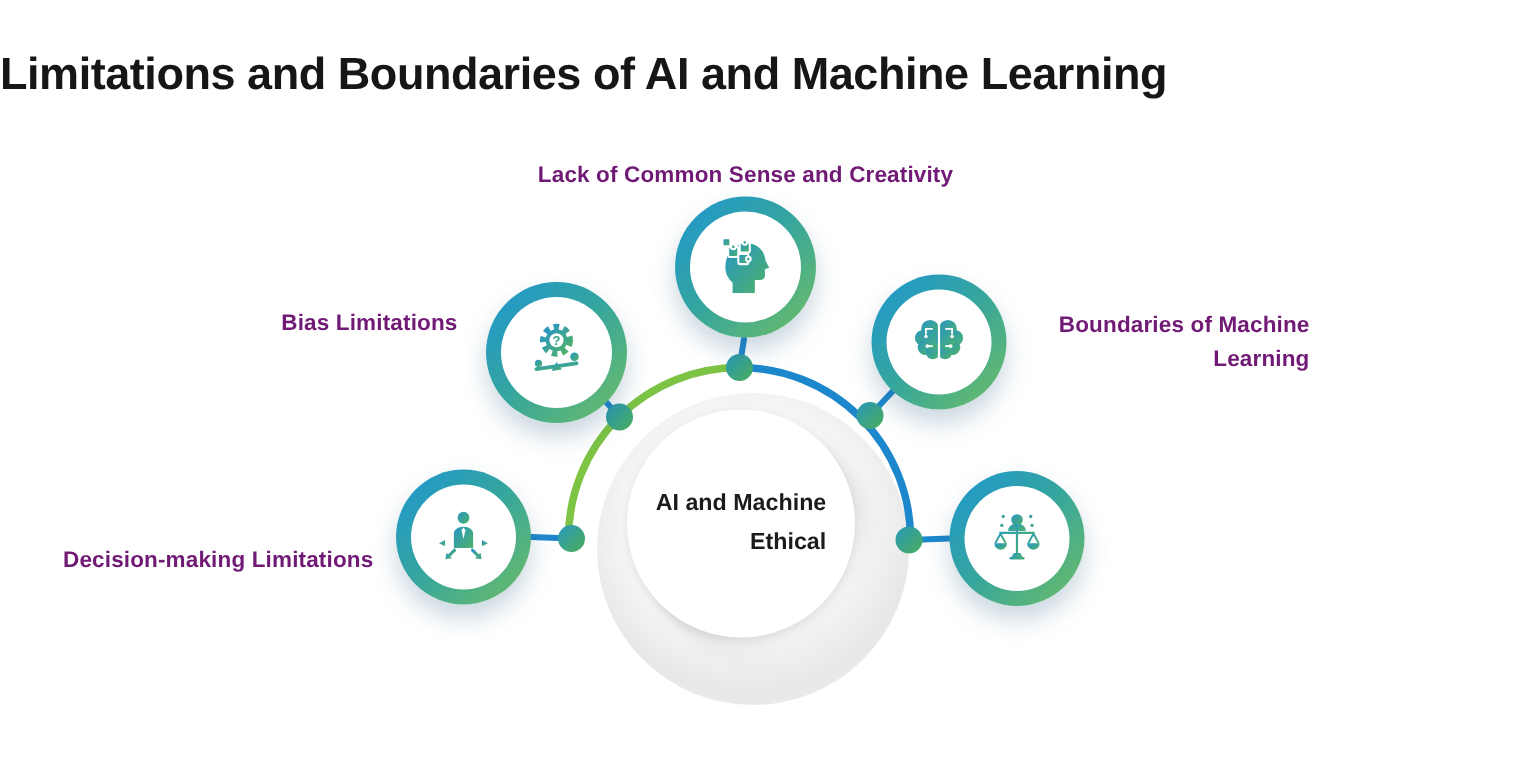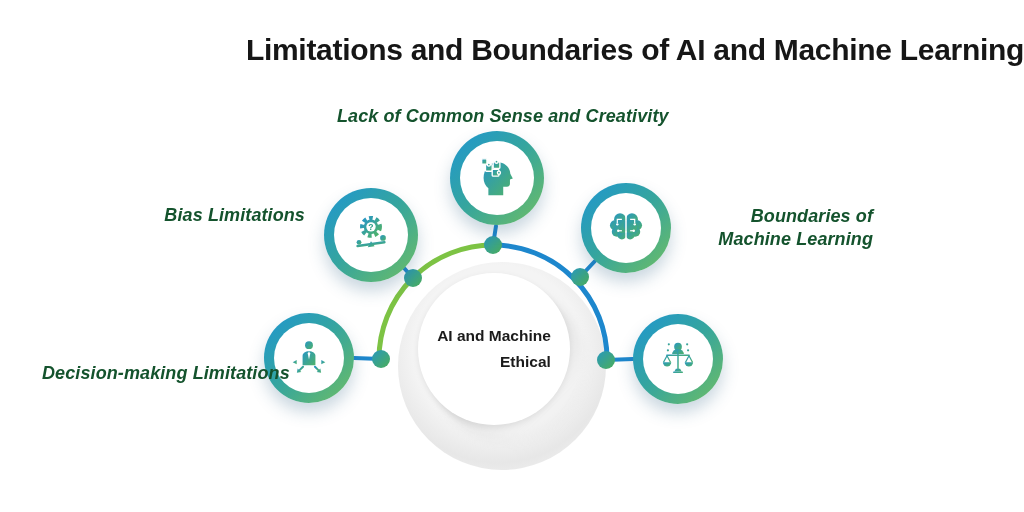--- a/index.html
+++ b/index.html
@@ -3,21 +3,21 @@
 <meta charset="utf-8">
 <style>
   * { margin:0; padding:0; box-sizing:border-box; }
   body { background:#fff; font-family:"Liberation Sans", sans-serif; }
   .canvas {
     position:relative; width:1024px; height:512px; background:#ffffff;
     overflow:hidden; font-family:"Liberation Sans", sans-serif;
   }
   .title {
     position:absolute; top:33px; left:0; width:100%;
-    text-align:right; font-size:30px; font-weight:bold;
+    text-align:left; font-size:30px; font-weight:bold;
     color:#161616; letter-spacing:-0.3px;
   }
   .platter {
     position:absolute; left:398px; top:262px; width:208px; height:208px;
     border-radius:50%; overflow:hidden;
     background: radial-gradient(circle at 48% 42%, #f4f4f4 52%, #e7e7e7 70%, #f2f2f2 86%, #fafafa 100%);
   }
   .hub-shadow {
     position:absolute; left:36px; top:29px; width:152px; height:152px;
     border-radius:50%;
@@ -38,22 +38,22 @@
   .sat {
     position:absolute; border-radius:50%;
     background: linear-gradient(135deg, #1e96d2 0%, #35a59e 48%, #6fbe63 100%);
     box-shadow: 0 9px 16px rgba(45, 95, 130, 0.25);
   }
   .sat-inner {
     position:absolute; inset:10px; background:#ffffff; border-radius:50%;
     display:flex; align-items:center; justify-content:center;
   }
   .lbl {
-    position:absolute; font-size:18px; font-weight:bold; color:#14532d;
-    letter-spacing:0.1px; line-height:23px;font-style:italic;
+    position:absolute; font-size:15px; font-weight:bold; color:#701a75;
+    letter-spacing:0.1px; line-height:23px;
   }
   .lbl-top     { left:337px; top:105px; width:320px; text-align:center; white-space:nowrap; }
   .lbl-bias    { left:85px;  top:204px; width:220px; text-align:right; }
   .lbl-bound   { left:683px; top:205px; width:190px; text-align:right; }
   .lbl-dec     { left:42px;  top:362px; white-space:nowrap; }
   .lbl-eth     { left:733px; top:351px; white-space:nowrap; }
   svg text { font-family:"Liberation Sans", sans-serif; }
   .defs-holder { position:absolute; width:0; height:0; overflow:hidden; }
 </style>
 </head>

